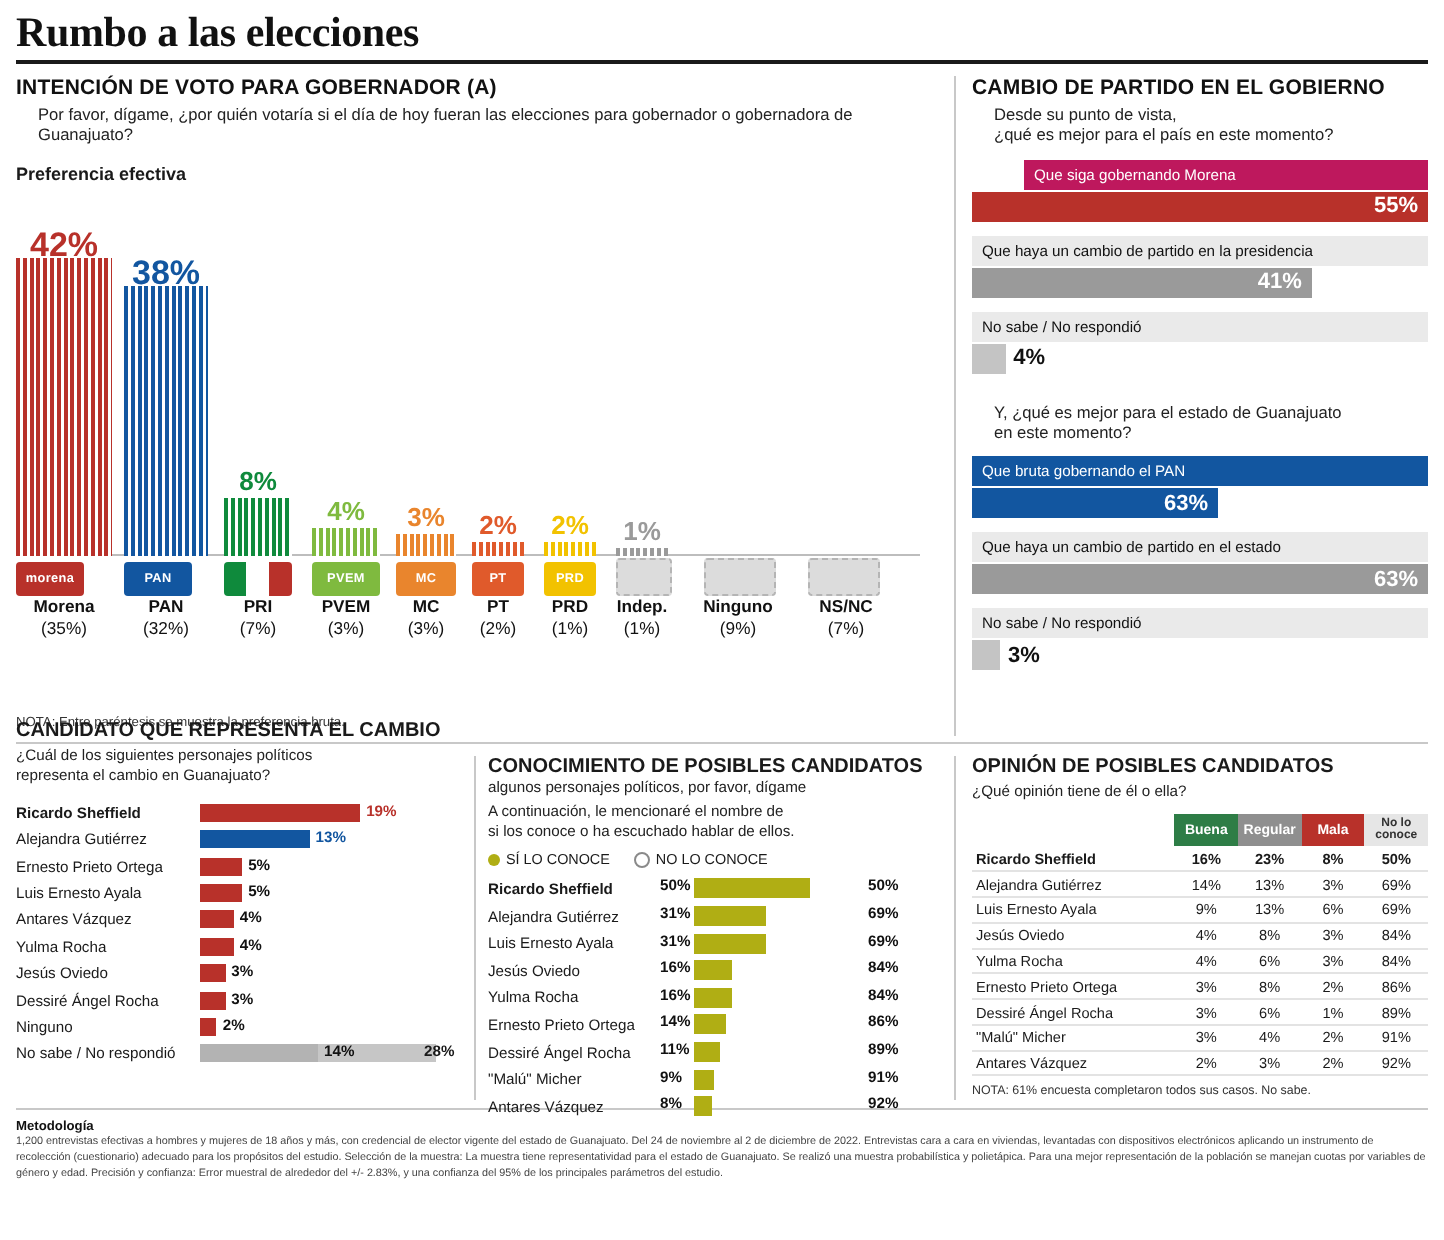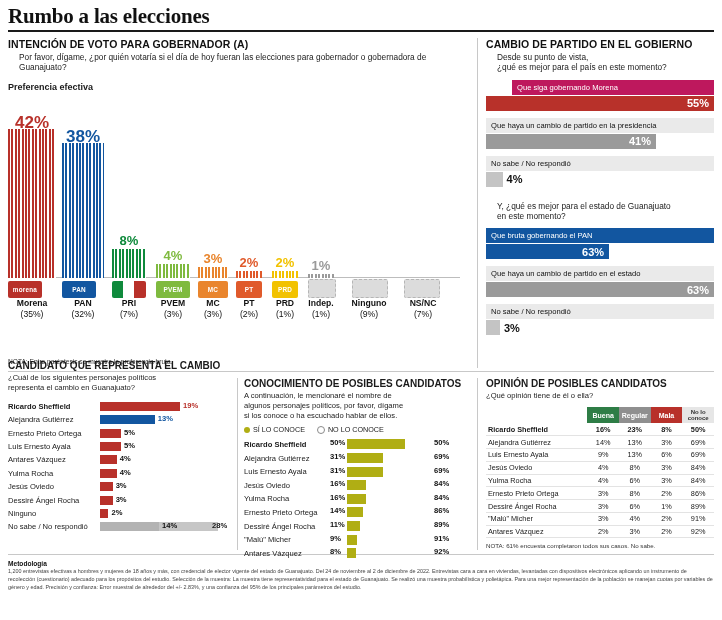--- a/index.html
+++ b/index.html
@@ -293,22 +293,22 @@
             <i style="width: 59px; background: rgb(179, 179, 179);"></i>
             <span class="pc" style="left: 62px; color: rgb(17, 17, 17);">14%</span>
             <span class="pc" style="left: 112px;">28%</span>
           </div>
         </div>
       </div>
   </div>
 
   <div id="panelConoc">
     <div class="panel-h">CONOCIMIENTO DE POSIBLES CANDIDATOS</div>
+    <div class="panel-sub" style="margin-top:0;">algunos personajes políticos, por favor, dígame</div>
     <div class="panel-sub">A continuación, le mencionaré el nombre de</div>
-    <div class="panel-sub" style="margin-top:0;">algunos personajes políticos, por favor, dígame</div>
     <div class="panel-sub" style="margin-top:0;">si los conoce o ha escuchado hablar de ellos.</div>
     <div class="legend">
       <span><i class="dot" style="background:#b0ae14"></i><span>SÍ LO CONOCE</span></span>
       <span><i class="dot hollow"></i><span>NO LO CONOCE</span></span>
     </div>
     <div id="conocRows" style="margin-top:4px;">
         <div class="row" style="height: 13.6px;">
           <div class="nm" style="width: 86px; font-weight: 700;">Ricardo Sheffield</div>
           <div class="bz" style="height: 10px;">
             <span class="pc" style="left: 0px; color: rgb(17, 17, 17);">50%</span>

